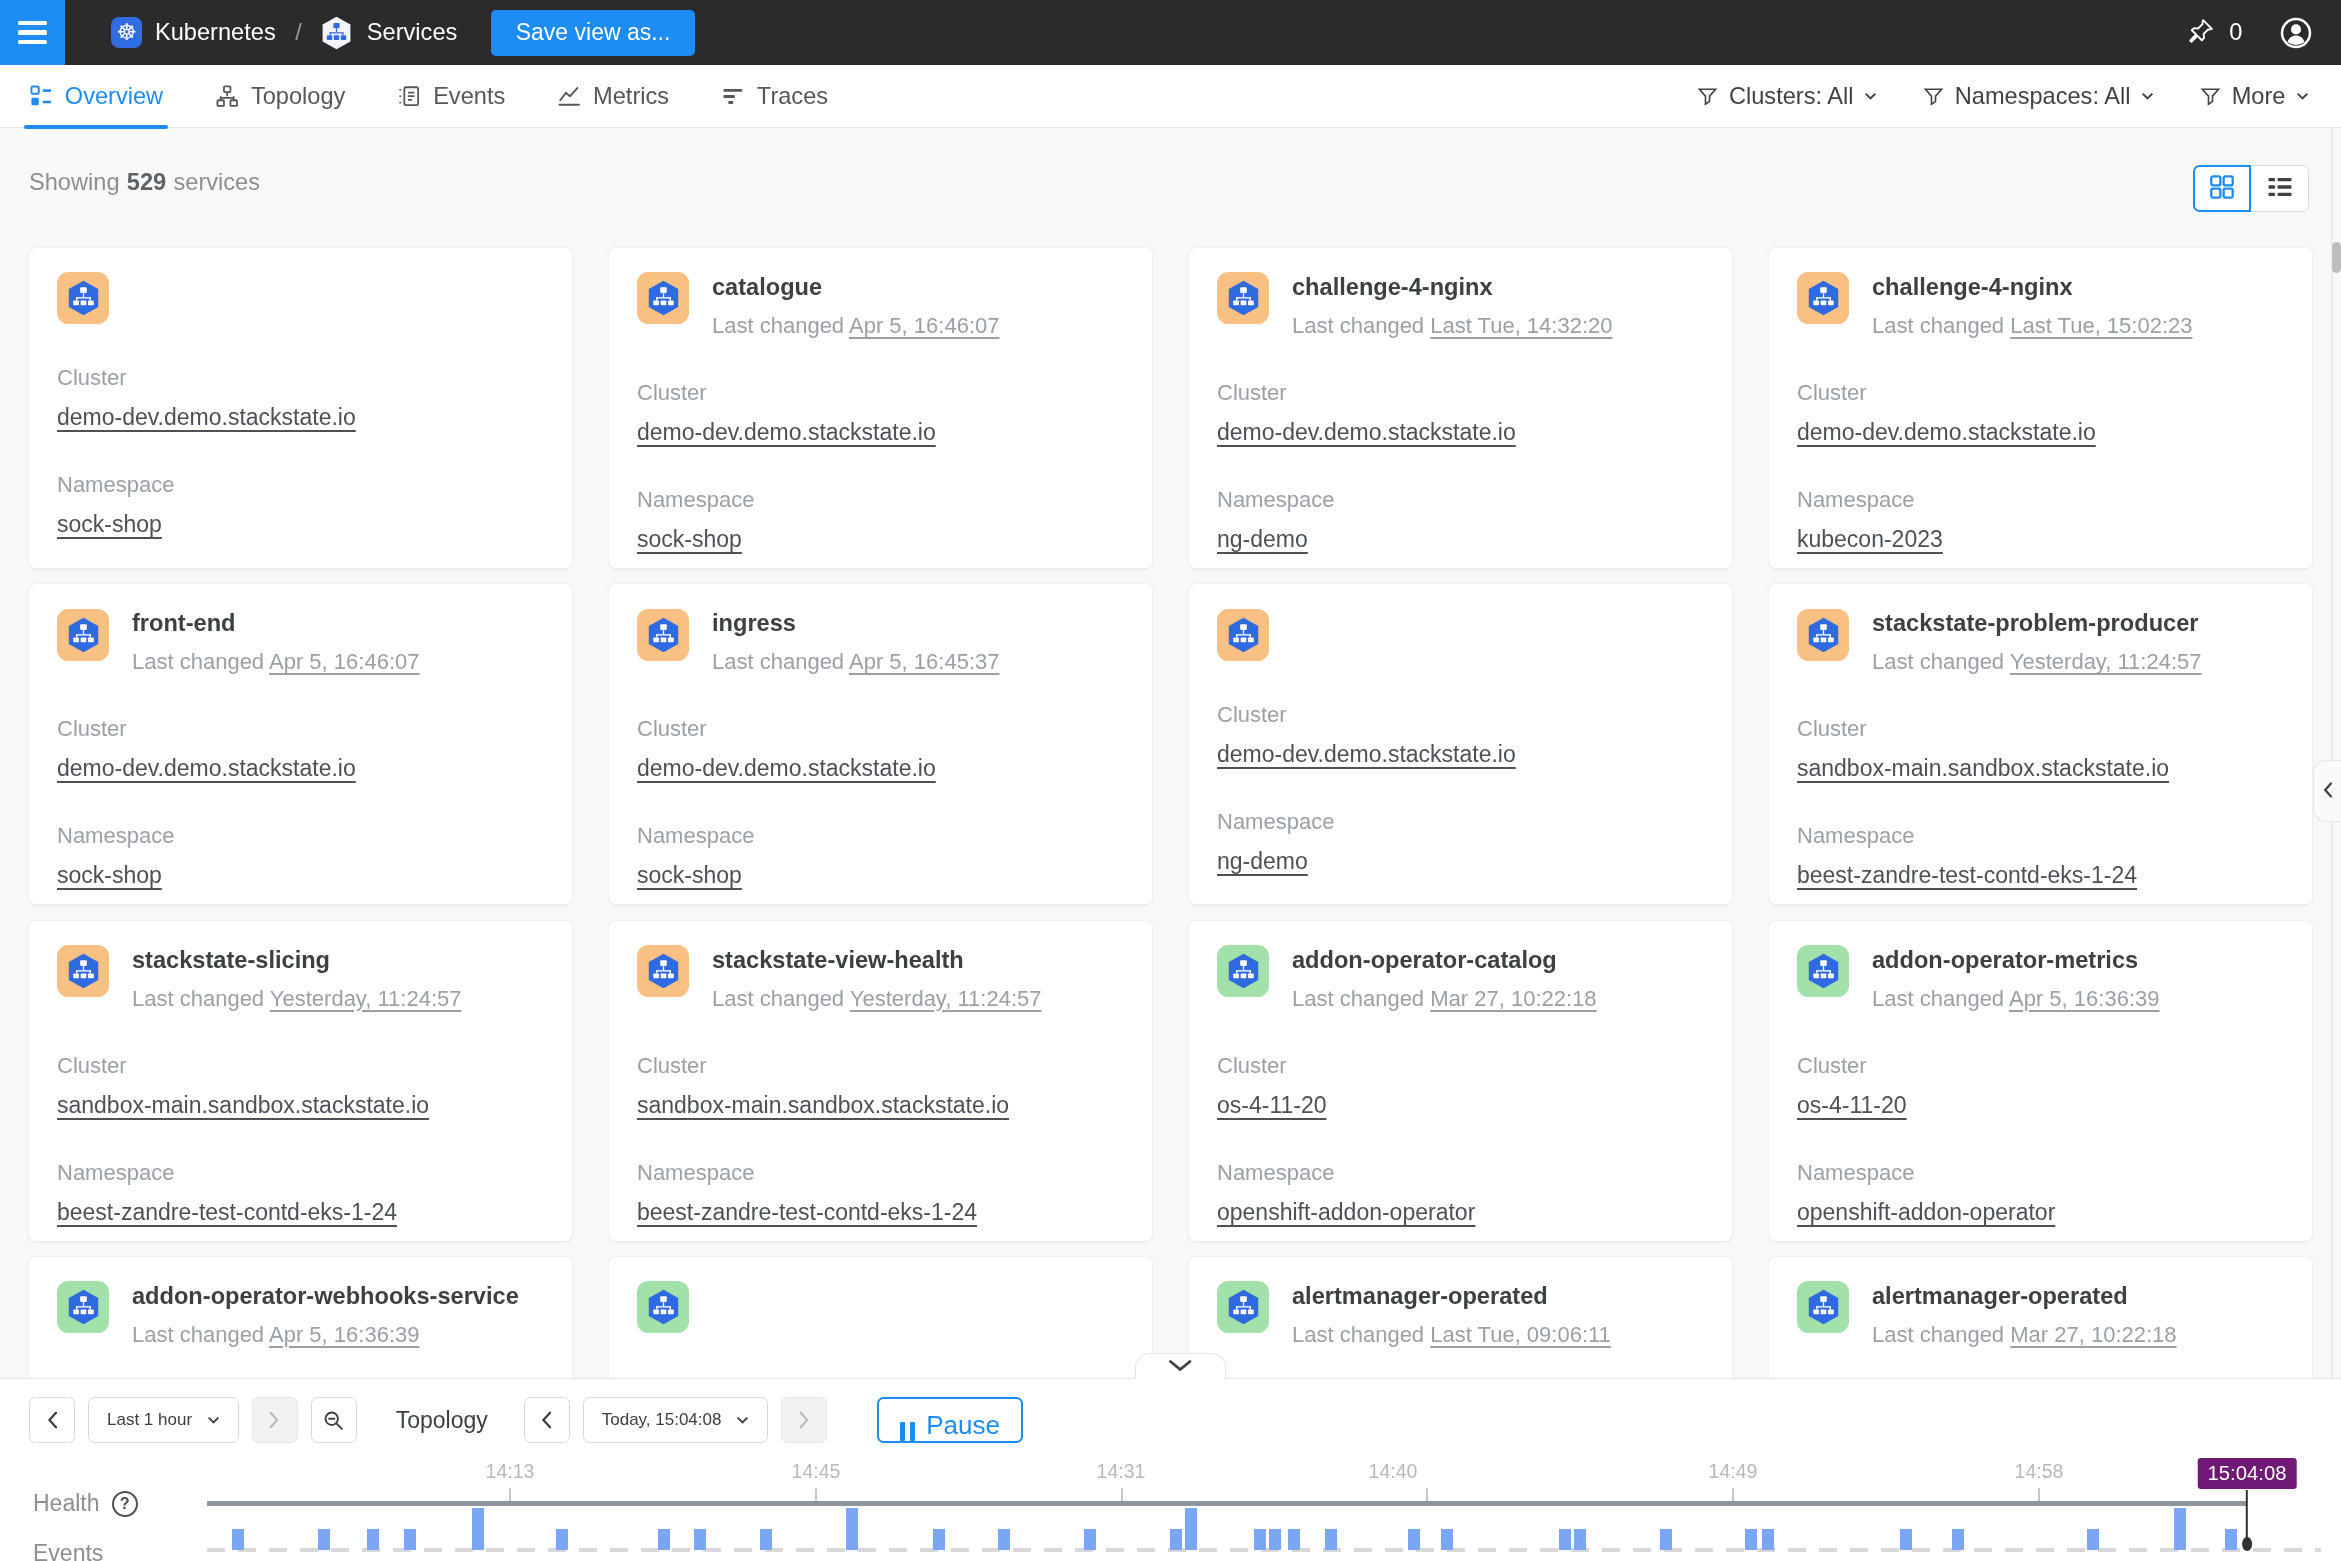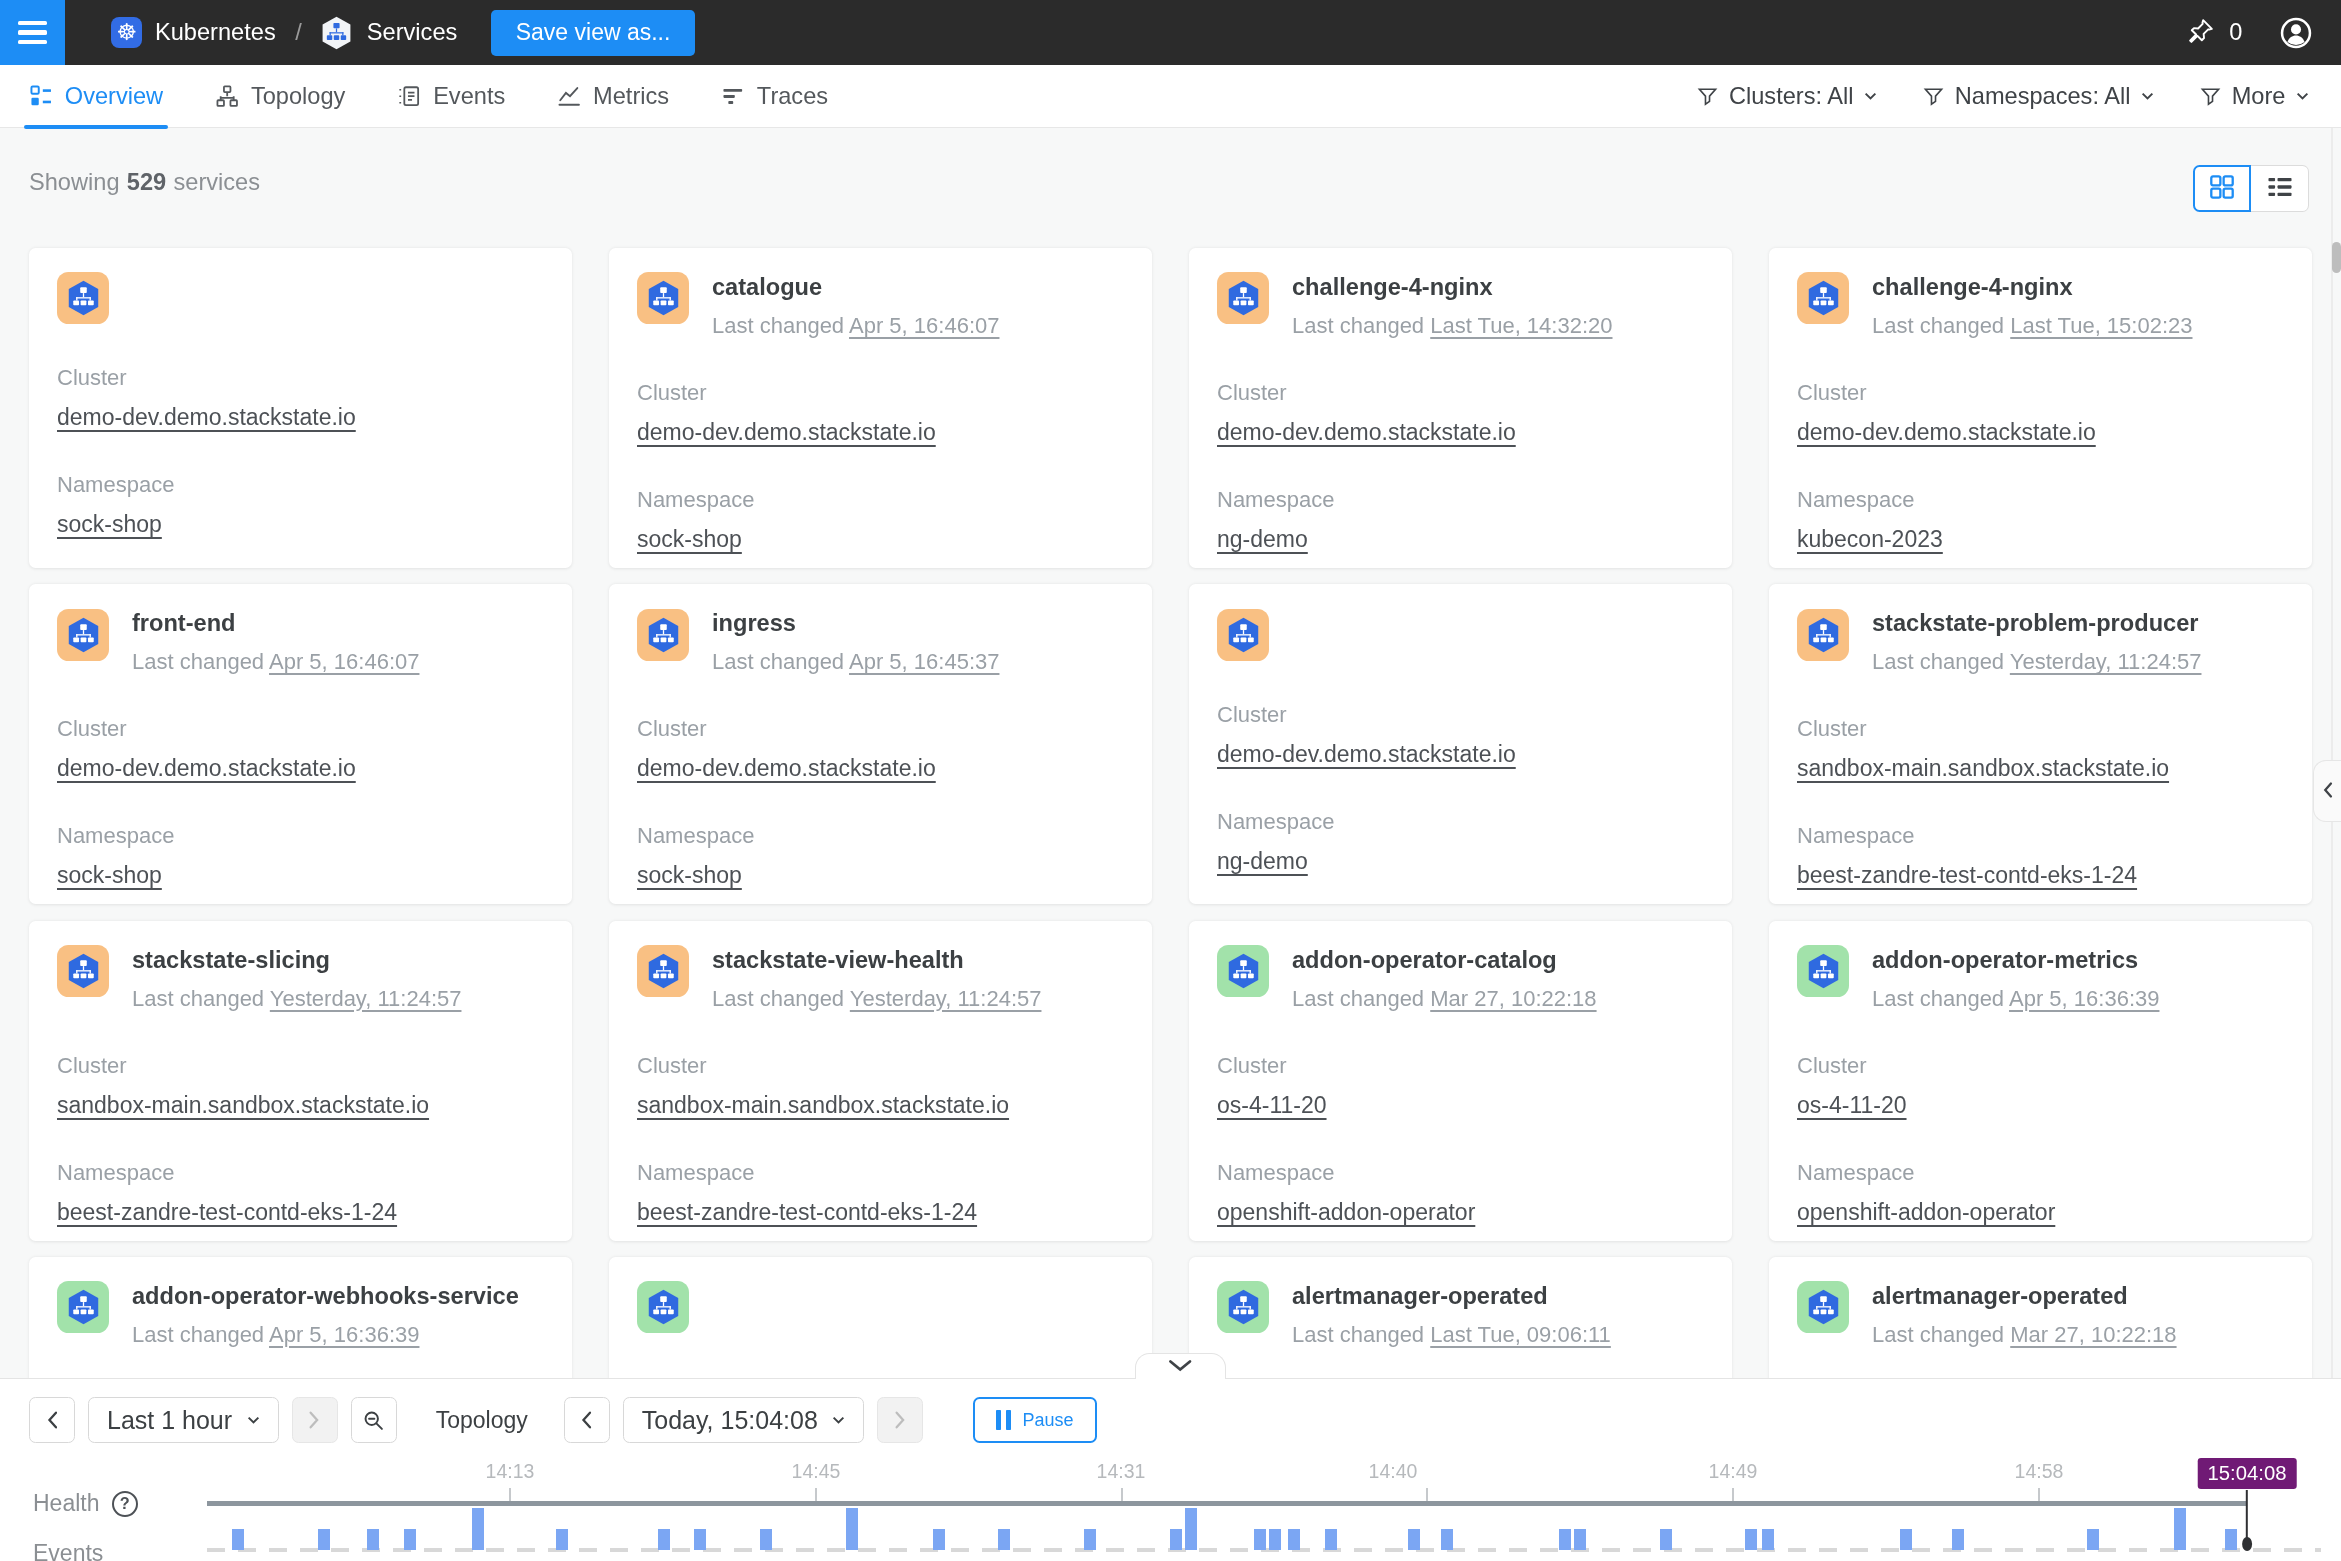--- a/index.html
+++ b/index.html
@@ -82,24 +82,24 @@
   .bottombar { position: absolute; left: 0; top: 1378px; width: 2342px; height: 183px; background: #fff;
                border-top: 1.6px solid #e4e4e4; z-index: 6; }
   .collapse-tab { position: absolute; top: -26px; left: 1135px; width: 91px; height: 26px; background: #fff;
                   border: 1.6px solid #e4e4e4; border-bottom: none; border-radius: 14.6px 14.6px 0 0;
                   display: flex; align-items: center; justify-content: center; cursor: pointer; }
   .controls { position: absolute; top: 18px; left: 29px; display: flex; align-items: center; gap: 13px; }
   .ctl-btn { width: 46px; height: 46px; border: 1.6px solid #d8d8d8; border-radius: 6.5px; background: #fff;
              display: flex; align-items: center; justify-content: center; color: #3c4043; cursor: pointer; }
   .ctl-btn.disabled { background: #f2f2f2; border-color: #e6e6e6; color: #bdbdbd; }
   .dropdown { height: 46px; border: 1.6px solid #d8d8d8; border-radius: 6.5px; background: #fff; display: flex;
-              align-items: center; gap: 14.6px; padding: 0 18px; font-size: 25px; color: #3c4043; cursor: pointer; }
+              align-items: center; gap: 14.6px; padding: 0 18px; font-size: 17px; color: #3c4043; cursor: pointer; }
   .topology-label { font-size: 23px; color: #3c4043; margin: 0 23px 0 26px; }
   .pause-btn { height: 46px; border: 2.4px solid #1d8df5; border-radius: 6.5px; background: #fff; color: #1d8df5;
-               font-size: 18px; display: flex; align-items: center; gap: 11.4px; padding: 0 21px;
+               font-size: 26px; display: flex; align-items: flex-end; gap: 11.4px; padding: 0 21px;
                margin-left: 37px; cursor: pointer; }
   .pause-glyph { display: flex; gap: 4.9px; }
   .pause-glyph i { width: 4.9px; height: 19.5px; background: #1d8df5; border-radius: 0.8px; }
 
   
   .tl-health-label { position: absolute; left: 33px; top: 111px; display: flex; align-items: center;
                      gap: 12.2px; font-size: 23px; color: #8b8f93; }
   .qmark { width: 26px; height: 26px; border: 2.4px solid #4d5156; border-radius: 50%; color: #4d5156;
            font-size: 16.3px; font-weight: 700; display: flex; align-items: center; justify-content: center; }
   .tl-events-label { position: absolute; left: 33px; top: 161px; font-size: 23px; color: #8b8f93; }

